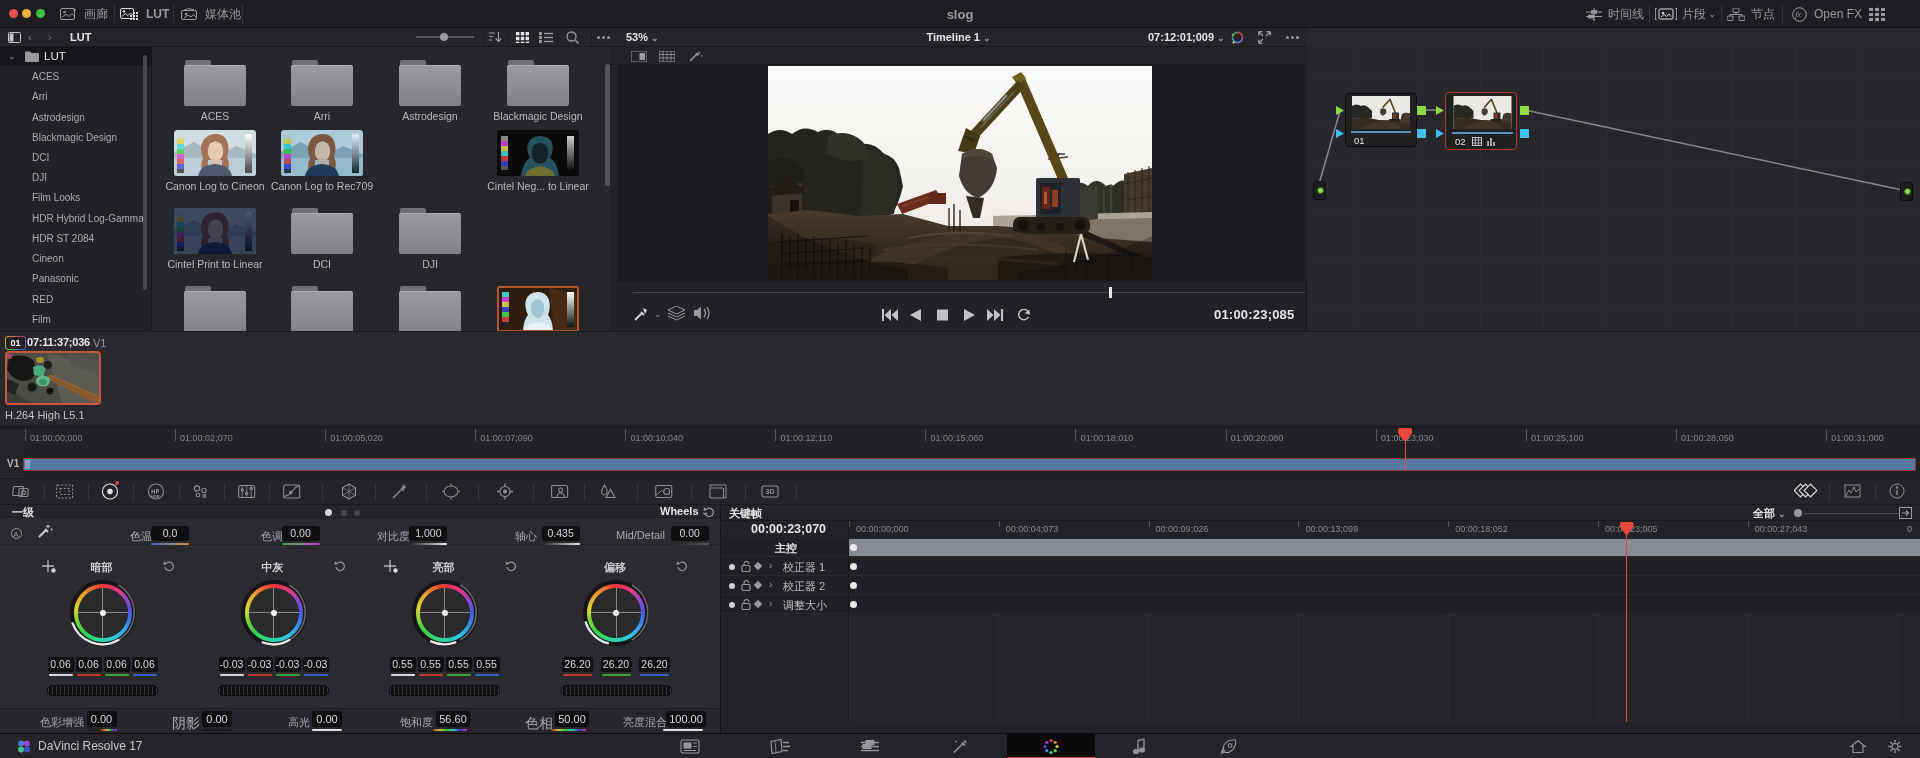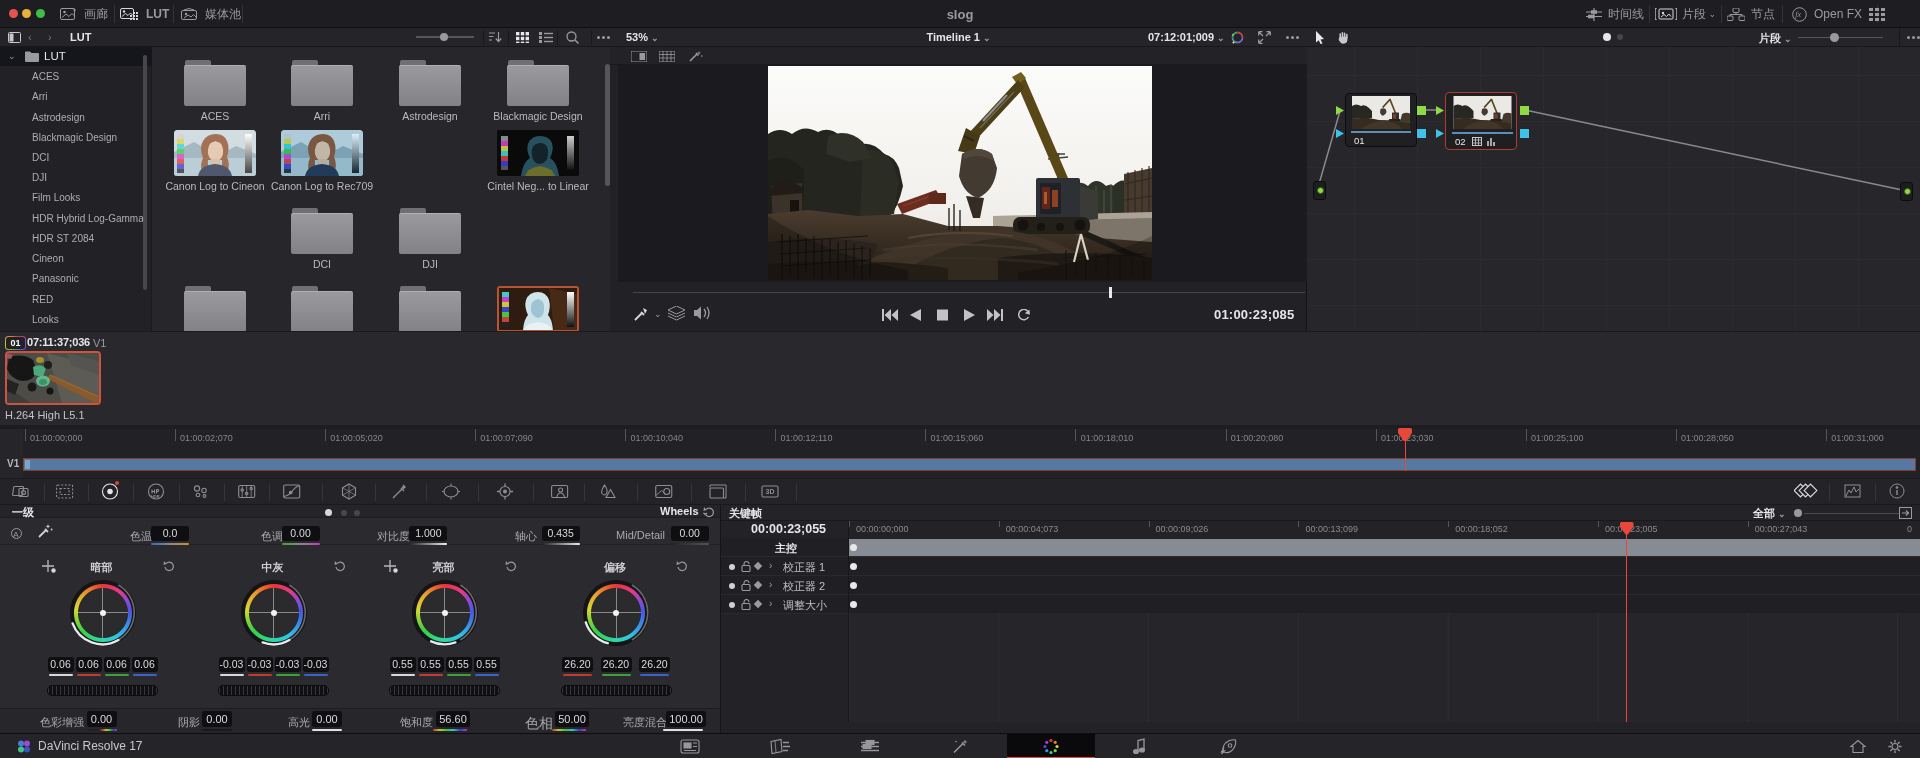--- a/index.html
+++ b/index.html
@@ -214,62 +214,41 @@
   <svg class="abs" style="left:648px;top:3px" width="13" height="13" viewBox="0 0 13 13">
     <g stroke="#9a9a9e" stroke-width="1.3" fill="none">
           <path d="M8.5 0.7 h3.8 m0 0 v3.8 M12.3 0.7 L8 5"></path>
           <path d="M4.5 12.3 H0.7 m0 0 V8.5 M0.7 12.3 L5 8"></path>
           <path d="M0.7 4.5 V0.7 m0 0 h3.8 M0.7 0.7 L5 5" opacity="1"></path>
         </g>
   </svg>
   <span class="abs" style="left:676px;top:8px;width:3px;height:3px;border-radius:50%;background:#9a9a9e;box-shadow:5px 0 0 #9a9a9e,10px 0 0 #9a9a9e"></span>
 </div>
 
-<div class="hdr" style="left:1307px;width:613px">
-  <svg class="abs" style="left:8px;top:3px" width="10" height="13" viewBox="0 0 10 13">
-        <path d="M1 0 L9 8 L5.5 8.5 L7.5 12.5 L5.5 13 L3.8 9.2 L1 11.5 Z" fill="#e8e8ea"></path>
-      </svg>
-  <svg class="abs" style="left:30px;top:3px" width="12" height="13" viewBox="0 0 12 13">
-        <g stroke="#c8c8cc" stroke-width="1.6" stroke-linecap="round">
-          <path d="M3.2 7 V3"></path>
-          <path d="M5.4 6.5 V1.8"></path>
-          <path d="M7.6 6.5 V2.4"></path>
-          <path d="M9.8 7 V3.6"></path>
-        </g>
-        <path d="M2.6 6.5 Q1 7.5 2 9.5 L4 12 Q5 13 7.5 12.5 Q10.5 12 10.4 8.5 L10.4 6 Q7 5 2.6 6.5 Z" fill="#c8c8cc"></path>
-      </svg>
-  <span class="abs" style="left:296px;top:5px;width:8px;height:8px;border-radius:50%;background:#e8e8e8"></span>
-  <span class="abs" style="left:310px;top:6px;width:6px;height:6px;border-radius:50%;background:#45454a"></span>
-  <span class="abs wh" style="left:452px;top:3px;font-weight:bold">片段 <span class="dim" style="font-size:9px">⌄</span></span>
-  <span class="abs" style="left:491px;top:9px;width:85px;height:1px;background:#55555a"></span>
-  <span class="abs" style="left:523px;top:5px;width:9px;height:9px;border-radius:50%;background:#9a9a9e"></span>
-  <span class="abs" style="left:592px;top:0px;height:19px;width:1px;background:#1a1a1d"></span>
-  <span class="abs" style="left:600px;top:8px;width:3px;height:3px;border-radius:50%;background:#9a9a9e;box-shadow:5px 0 0 #9a9a9e,10px 0 0 #9a9a9e"></span>
-</div>
 
 <div id="sidebar" class="abs">
   <div class="abs" style="left:0;top:0;width:152px;height:19px;background:#15161b"></div>
   <span class="abs dim" style="left:8px;top:4px;font-size:9px">⌄</span>
   <svg class="abs" style="left:25px;top:4px" width="14" height="11" viewBox="0 0 14 11">
         <path d="M0 1.5 Q0 .5 1 .5 L5 .5 L6.5 2 L13 2 Q14 2 14 3 L14 10 Q14 11 13 11 L1 11 Q0 11 0 10 Z" fill="#9a9a9e"></path>
       </svg>
   <span class="abs wh" style="left:44px;top:3px;font-size:11.5px">LUT</span>
   <div class="sideitem" style="top:24.0px">ACES</div>
   <div class="sideitem" style="top:44.2px">Arri</div>
   <div class="sideitem" style="top:64.5px">Astrodesign</div>
   <div class="sideitem" style="top:84.7px">Blackmagic Design</div>
   <div class="sideitem" style="top:104.9px">DCI</div>
   <div class="sideitem" style="top:125.2px">DJI</div>
   <div class="sideitem" style="top:145.4px">Film Looks</div>
   <div class="sideitem" style="top:165.6px">HDR Hybrid Log-Gamma</div>
   <div class="sideitem" style="top:185.8px">HDR ST 2084</div>
   <div class="sideitem" style="top:206.1px">Cineon</div>
   <div class="sideitem" style="top:226.3px">Panasonic</div>
   <div class="sideitem" style="top:246.5px">RED</div>
-  <div class="sideitem" style="top:266.8px">Looks</div>
+  <div class="sideitem" style="top:266.8px">Film</div>
   <div class="abs" style="left:142.5px;top:8px;width:4px;height:235px;background:#47474c;border-radius:2px"></div>
 </div>
 
 <svg width="0" height="0" style="position:absolute">
 <defs>
 <g id="face-base">
   <rect x="0" y="0" width="82" height="46" rx="2" fill="#c6d4da"></rect>
   <path d="M0 22 L20 12 L44 26 L62 16 L82 24 L82 46 L0 46 Z" fill="#8da4b0"></path>
   <rect x="0" y="28" width="82" height="18" fill="#a8bfc9"></rect>
   <path d="M28 42 Q26 34 29 28 Q25 18 29 11 Q33 4 42 4 Q50 4 53 11 Q56 18 53 27 Q56 33 54 41 Q50 45 45 42 Q49 36 48 30 L34 30 Q33 37 37 42 Q33 46 28 42 Z" fill="#8a4a26"></path>
@@ -350,20 +329,27 @@
             <rect x="4" y="11" width="7" height="5" fill="#c03ac0"></rect>
             <rect x="4" y="16" width="7" height="5" fill="#c0c03a"></rect>
             <rect x="4" y="21" width="7" height="5" fill="#3ac0c0"></rect>
             <rect x="4" y="26" width="7" height="5" fill="#c03a3a"></rect>
             <rect x="4" y="31" width="7" height="5" fill="#3a3ac0"></rect>
             <rect x="70" y="6" width="7" height="34" fill="url(#greyscale)" opacity="0.8"></rect>
           </svg></div>
         <div class="glabel">Cintel Neg... to Linear</div>
       </div>
 
+  <div class="cell" style="left:9px;top:161px">
+        <div class="thumb"><svg width="82" height="46">
+            <use href="#face-base"></use>
+            <rect width="82" height="46" fill="#0a1430" opacity="0.72"></rect>
+          </svg></div>
+        <div class="glabel">Cintel Print to Linear</div>
+      </div>
   <div class="cell" style="left:116px;top:161px">
         <div class="folder">
           <div class="tab"></div>
           <div class="body"></div>
         </div>
         <div class="glabel">DCI</div>
       </div>
   <div class="cell" style="left:224px;top:161px">
         <div class="folder">
           <div class="tab"></div>
@@ -946,21 +932,21 @@
         <path d="M289.4 135.0 A31.8 31.8 0 0 1 262.6 137.4" stroke="#e8e8ea" stroke-width="2.4" fill="none" stroke-linecap="round"></path>
         <path d="M460.4 80.0 A31.8 31.8 0 0 1 460.4 135.0" stroke="#6a6a6e" stroke-width="1.6" fill="none"></path>
         <path d="M455.4 137.4 A31.8 31.8 0 0 1 431.1 136.3" stroke="#e8e8ea" stroke-width="2.4" fill="none" stroke-linecap="round"></path>
         <path d="M631.9 80.0 A31.8 31.8 0 0 1 631.9 135.0" stroke="#6a6a6e" stroke-width="1.6" fill="none"></path>
         <path d="M607.8 138.2 A31.8 31.8 0 0 1 585.8 117.3" stroke="#e8e8ea" stroke-width="2.4" fill="none" stroke-linecap="round"></path>
       </svg>
       <div class="abs" style="left:0;top:203px;width:720px;height:25px;background:#26262b;border-top:1px solid #1d1d21"></div>
       <span class="abs" style="right:636px;top:210px;font-size:11px;color:#a8a8ad">色彩增强</span>
       <div class="valbox" style="left:86.5px;top:206px;width:30px;height:16px;line-height:16px;font-size:11px">0.00</div>
       <div class="ul" style="left:86.5px;top:223.5px;width:30px;background:linear-gradient(90deg,#222 40%,#c23a30,#c2c23a,#3ac23a,#3a3ac2,#c23ac2)"></div>
-      <span class="abs" style="right:520px;top:210px;font-size:11px;color:#a8a8ad">阴影</span>
+      <span class="abs" style="right:520px;top:210px;font-size:14px;color:#a8a8ad">阴影</span>
       <div class="valbox" style="left:202.0px;top:206px;width:30px;height:16px;line-height:16px;font-size:11px">0.00</div>
       <div class="ul" style="left:202.0px;top:223.5px;width:30px;background:#1a1a1c"></div>
       <span class="abs" style="right:410px;top:210px;font-size:11px;color:#a8a8ad">高光</span>
       <div class="valbox" style="left:312.0px;top:206px;width:30px;height:16px;line-height:16px;font-size:11px">0.00</div>
       <div class="ul" style="left:312.0px;top:223.5px;width:30px;background:#e0e0e2"></div>
       <span class="abs" style="right:287px;top:210px;font-size:11px;color:#a8a8ad">饱和度</span>
       <div class="valbox" style="left:436.0px;top:206px;width:34px;height:16px;line-height:16px;font-size:11px">56.60</div>
       <div class="ul" style="left:433.0px;top:223.5px;width:34px;background:linear-gradient(90deg,#c23a30,#c2c23a,#3ac23a,#3ac2c2,#3a3ac2,#c23ac2)"></div>
       <span class="abs" style="right:167px;top:210px;font-size:14px;color:#a8a8ad">色相</span>
       <div class="valbox" style="left:555.0px;top:206px;width:34px;height:16px;line-height:16px;font-size:11px">50.00</div>
@@ -976,21 +962,21 @@
         <span class="abs wh" style="left:1032px;top:1px;font-size:11px;font-weight:bold">全部 <span class="dim" style="font-size:9px">⌄</span></span>
         <span class="abs" style="left:1073px;top:4px;width:8px;height:8px;border-radius:50%;background:#9a9a9e"></span>
         <span class="abs" style="left:1083px;top:7.5px;width:96px;height:1px;background:#4a4a4f"></span>
         <span class="abs" style="left:1190px;top:0px;height:16px;width:1px;background:#151518"></span>
         <svg class="abs" style="left:1178px;top:2px" width="13" height="12" viewBox="0 0 13 12">
           <rect x="0.5" y="0.5" width="12" height="11" fill="none" stroke="#9a9a9e"></rect>
           <path d="M3 6 H9 M7 3.5 L9.5 6 L7 8.5" fill="none" stroke="#9a9a9e" stroke-width="1.2"></path>
         </svg>
       </div>
       <div class="abs" style="left:0;top:16px;width:1200px;height:17px;background:#232327">
-        <span class="abs wh" style="left:30px;top:1px;font-size:12.5px;font-weight:bold">00:00:23;055</span>
+        <span class="abs wh" style="left:30px;top:1px;font-size:12.5px;font-weight:bold">00:00:23;070</span>
         <span class="abs" style="left:128.0px;top:0;width:1px;height:6px;background:#55555a"></span>
         <span class="abs" style="left:135.0px;top:3px;font-size:9px;color:#8a8a8f">00:00:00;000</span>
         <span class="abs" style="left:277.8px;top:0;width:1px;height:6px;background:#55555a"></span>
         <span class="abs" style="left:284.8px;top:3px;font-size:9px;color:#8a8a8f">00:00:04;073</span>
         <span class="abs" style="left:427.6px;top:0;width:1px;height:6px;background:#55555a"></span>
         <span class="abs" style="left:434.6px;top:3px;font-size:9px;color:#8a8a8f">00:00:09;026</span>
         <span class="abs" style="left:577.4px;top:0;width:1px;height:6px;background:#55555a"></span>
         <span class="abs" style="left:584.4px;top:3px;font-size:9px;color:#8a8a8f">00:00:13;099</span>
         <span class="abs" style="left:727.2px;top:0;width:1px;height:6px;background:#55555a"></span>
         <span class="abs" style="left:734.2px;top:3px;font-size:9px;color:#8a8a8f">00:00:18;052</span>

